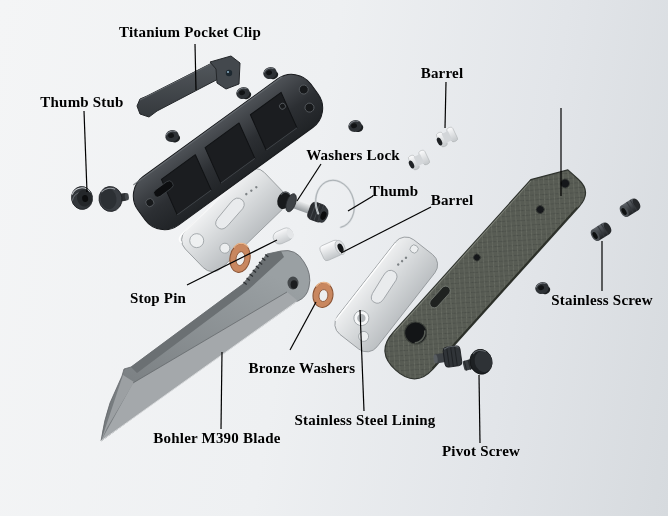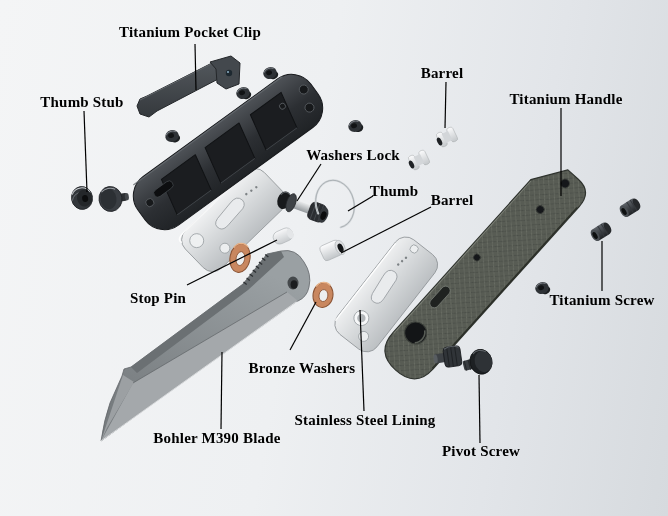--- a/index.html
+++ b/index.html
@@ -253,23 +253,22 @@
     <path d="M290,350 L316,302"></path>
     <path d="M364,411 L360,310"></path>
     <path d="M221,429 L222,352"></path>
     <path d="M480,443 L479,375"></path>
   </g>
 </svg>
 
   <div class="label" style="left:190px;top:32px">Titanium Pocket Clip</div>
   <div class="label" style="left:82px;top:102px">Thumb Stub</div>
   <div class="label" style="left:442px;top:73px">Barrel</div>
-  <div class="label" style="left:566px;top:99px">Titanium Handle</div>
   <div class="label" style="left:353px;top:155px">Washers Lock</div>
   <div class="label" style="left:394px;top:191px">Thumb</div>
   <div class="label" style="left:452px;top:200px">Barrel</div>
-  <div class="label" style="left:602px;top:300px">Titanium Screw</div>
+  <div class="label" style="left:602px;top:300px">Stainless Screw</div>
   <div class="label" style="left:158px;top:298px">Stop Pin</div>
   <div class="label" style="left:302px;top:368px">Bronze Washers</div>
   <div class="label" style="left:365px;top:420px">Stainless Steel Lining</div>
   <div class="label" style="left:217px;top:438px">Bohler M390 Blade</div>
   <div class="label" style="left:481px;top:451px">Pivot Screw</div>
 </div>
 
 </body></html>

